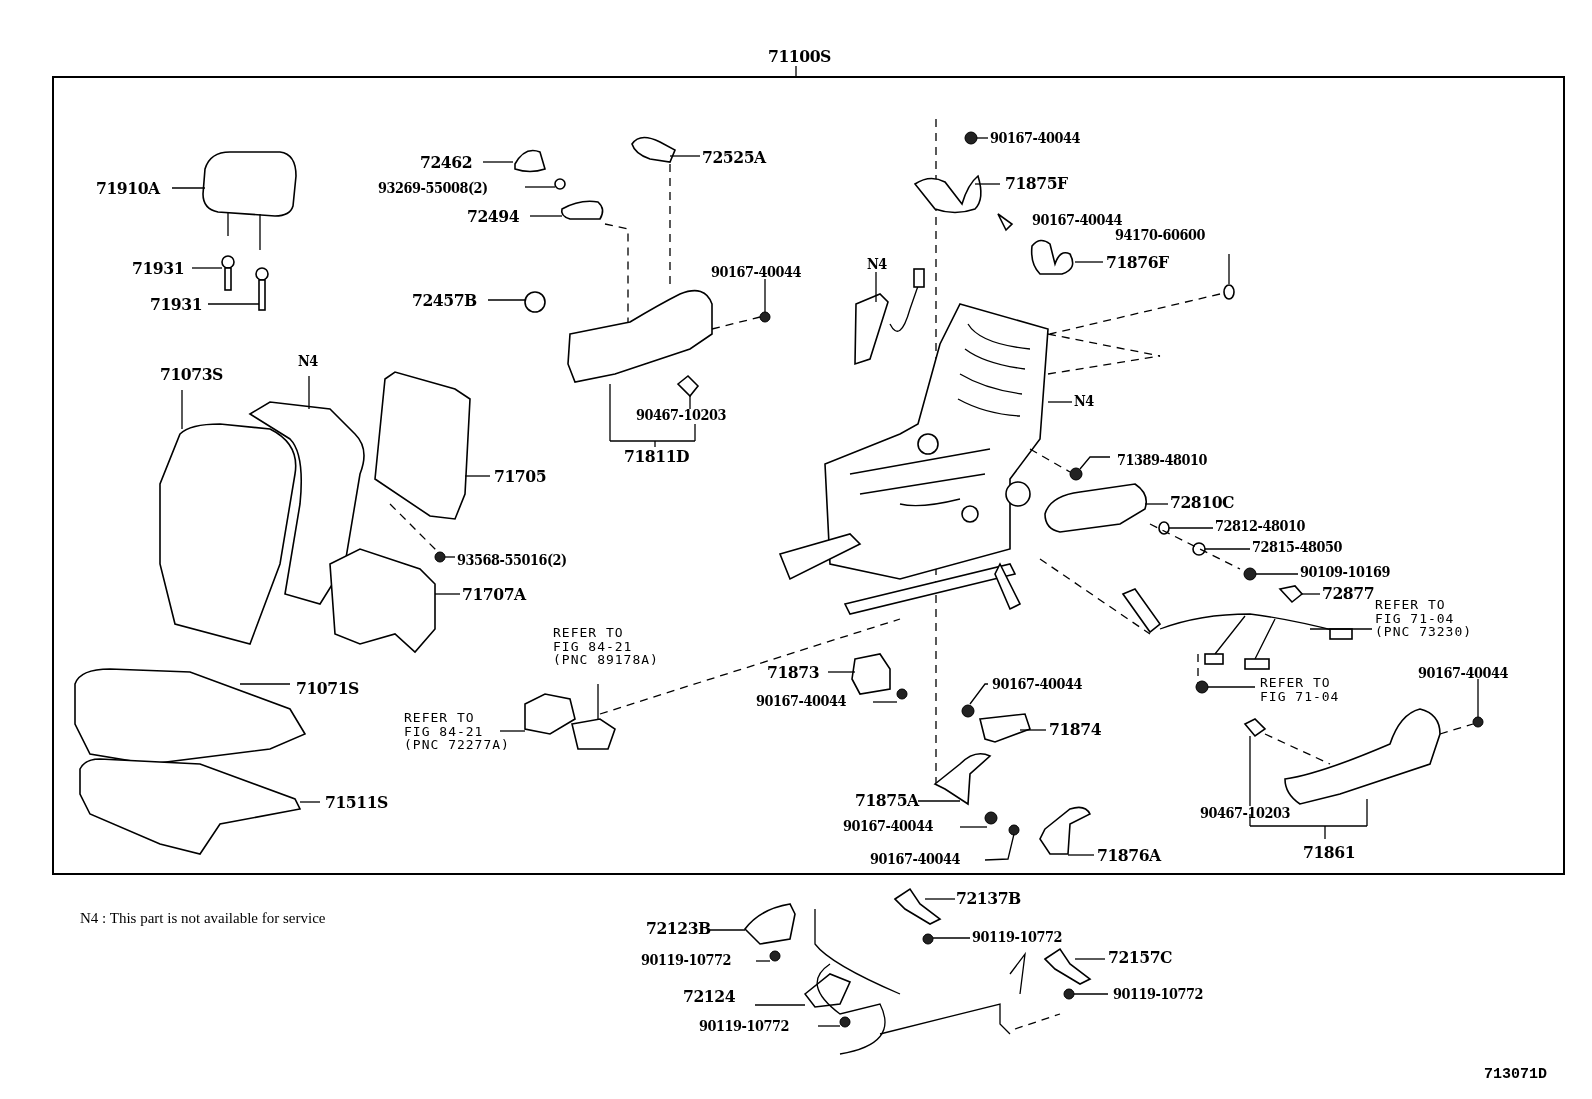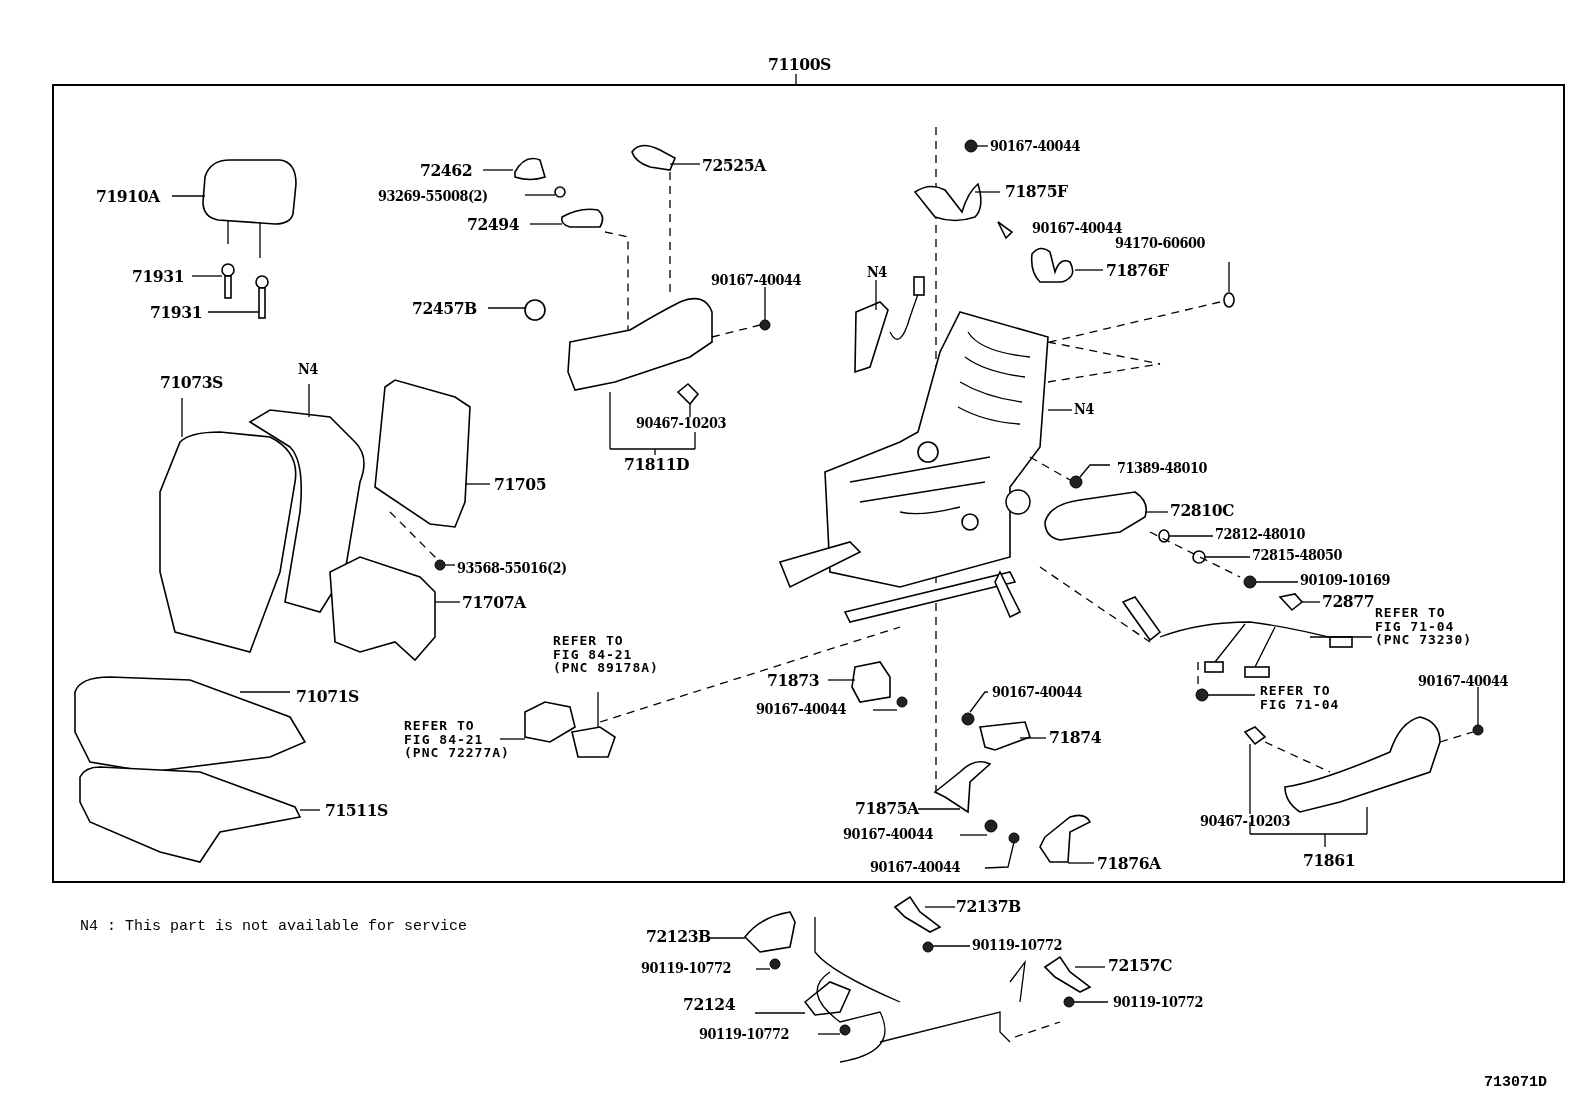--- a/index.html
+++ b/index.html
@@ -1,21 +1,21 @@
 <!DOCTYPE html>
 <html><head>
 <meta charset="utf-8">
 <style>
   html, body { margin:0; padding:0; background:#ffffff; }
   body { width:1592px; height:1099px; position:relative; overflow:hidden; font-family:"DejaVu Serif", serif; color:#000; }
-  #diagram { position:absolute; left:0; top:12px; width:1592px; height:909px; }
+  #diagram { position:absolute; left:0; top:4px; width:1592px; height:909px; }
   .lbl { position:absolute; font-family:"DejaVu Serif", serif; font-weight:bold; font-size:17px; letter-spacing:-0.5px; white-space:nowrap; line-height:1; transform:scaleX(0.92); transform-origin:left top; }
   .lbl.sm { font-size:14px; }
-  .lbl.ref { font-family:"DejaVu Sans Mono", monospace; font-weight:bold; font-size:13px; letter-spacing:1px; line-height:1.05; white-space:pre; transform:none; }
-  .note { position:absolute; font-family:Liberation Mono, monospace; font-size:15px; white-space:nowrap; }
+  .lbl.ref { font-family:"DejaVu Sans Mono", monospace; font-weight:normal; font-size:13px; letter-spacing:1px; line-height:1.05; white-space:pre; transform:none; }
+  .note { position:absolute; font-family:Liberation Serif, serif; font-size:15px; white-space:nowrap; }
   .figid { position:absolute; font-family:"Liberation Sans", sans-serif; font-size:15px; font-weight:bold; }
   svg .part { fill:#fff; stroke:#000; stroke-width:1.6; }
   svg .ln { fill:none; stroke:#000; stroke-width:1.3; }
   svg .dash { fill:none; stroke:#000; stroke-width:1.3; stroke-dasharray:8 6; }
   svg .frame { fill:none; stroke:#000; stroke-width:2; }
   svg .dark { fill:#222; stroke:#000; stroke-width:1; }
 </style>
 </head>
 <body>
 

